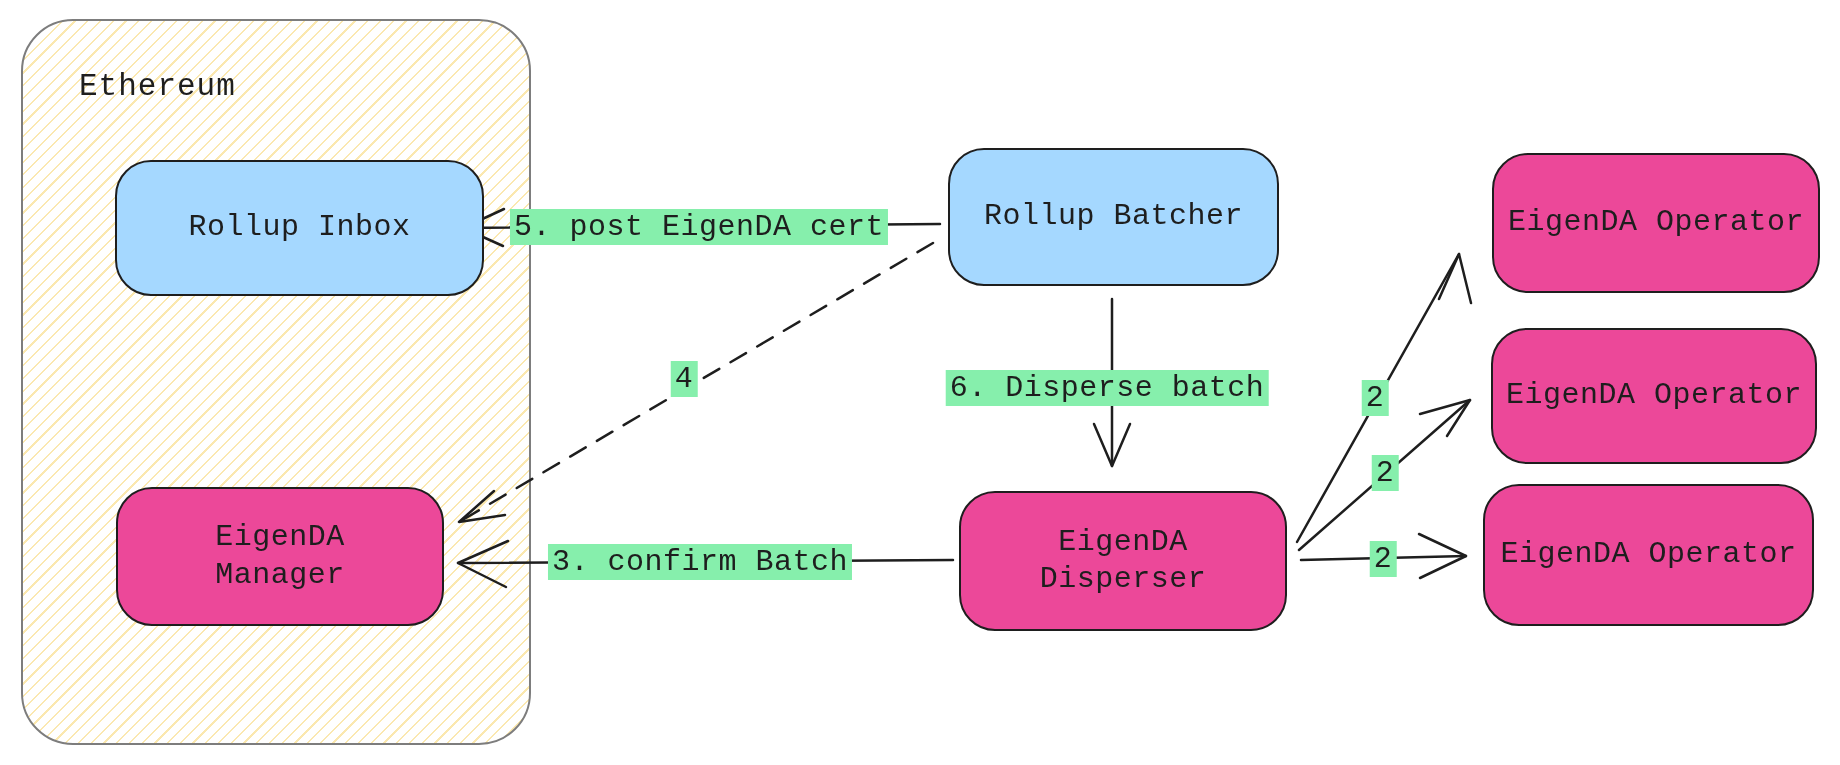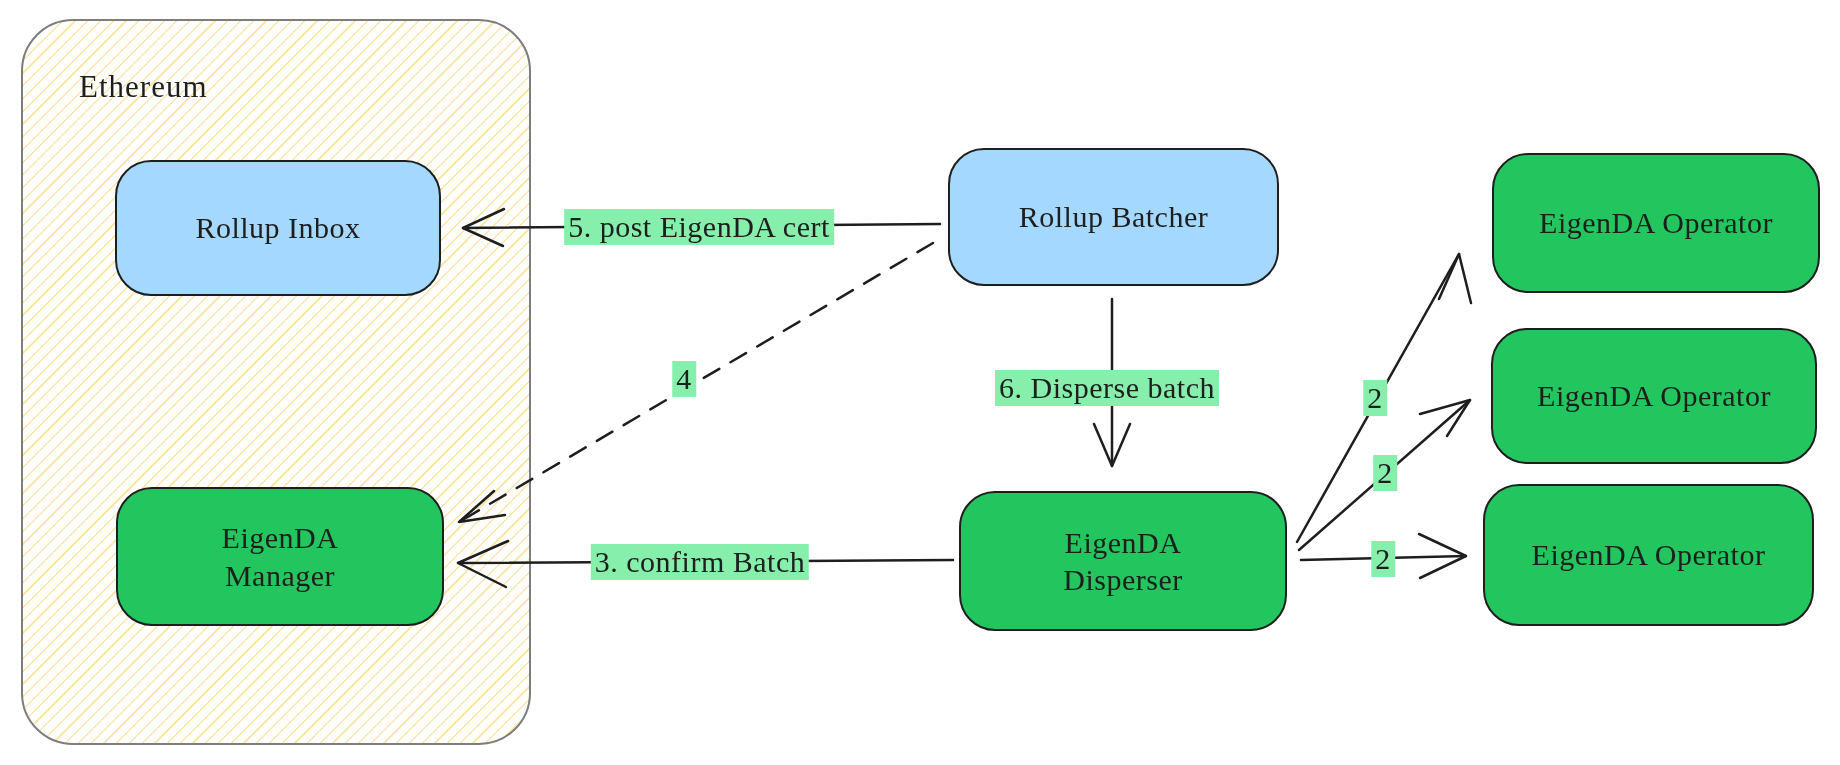--- a/index.html
+++ b/index.html
@@ -2,21 +2,21 @@
 <html><head>
 <meta charset="utf-8">
 <style>
   html, body { margin: 0; padding: 0; background: #ffffff; }
   .canvas {
     position: relative;
     width: 1840px;
     height: 765px;
     background: #ffffff;
     overflow: hidden;
-    font-family: Liberation Serif, serif;
+    font-family: Liberation Mono, monospace;
     color: #1e1e1e;
   }
   .eth-container {
     position: absolute;
     left: 21px; top: 19px;
     width: 510px; height: 726px;
     border: 2.5px solid #7d7d7d;
     border-radius: 52px;
     box-sizing: border-box;
     background: repeating-linear-gradient(
@@ -44,21 +44,21 @@
     align-items: center;
     justify-content: center;
     text-align: center;
     font-size: 30px;
     line-height: 1.25;
     white-space: pre-line;
     letter-spacing: 0.5px;
     z-index: 3;
   }
   .node.blue  { background: #a5d8ff; }
-  .node.green { background: #22c55e; }
+  .node.green { background: #ec4899; }
   .edges {
     position: absolute;
     left: 0; top: 0;
     z-index: 2;
   }
   .edges path {
     fill: none;
     stroke: #1e1e1e;
     stroke-width: 2.5;
     stroke-linecap: round;
@@ -102,21 +102,21 @@
     <path d="M953 560 L458 563"></path>
     <path d="M508 541 L458 563 L506 587"></path>
 
     <path d="M933 243 L459 522" stroke-dasharray="18 13"></path>
     <path d="M494 491 L459 522 L505 515"></path>
 
     <path d="M940 224 L463 228"></path>
     <path d="M504 209 L463 228 L503 246"></path>
   </svg>
 
-  <div class="node blue" style="left:115px; top:160px; width:326px; height:136px;">Rollup Inbox</div>
+  <div class="node blue" style="left:115px; top:160px; width:369px; height:136px;">Rollup Inbox</div>
 
   <div class="node blue" style="left:948px; top:148px; width:331px; height:138px;text-align:right;">Rollup Batcher</div>
 
   <div class="node green" style="left:116px; top:487px; width:328px; height:139px;">EigenDA
 Manager</div>
 
   <div class="node green" style="left:959px; top:491px; width:328px; height:140px;">EigenDA
 Disperser</div>
 
   <div class="node green" style="left:1492px; top:153px; width:328px; height:140px;">EigenDA Operator</div>

